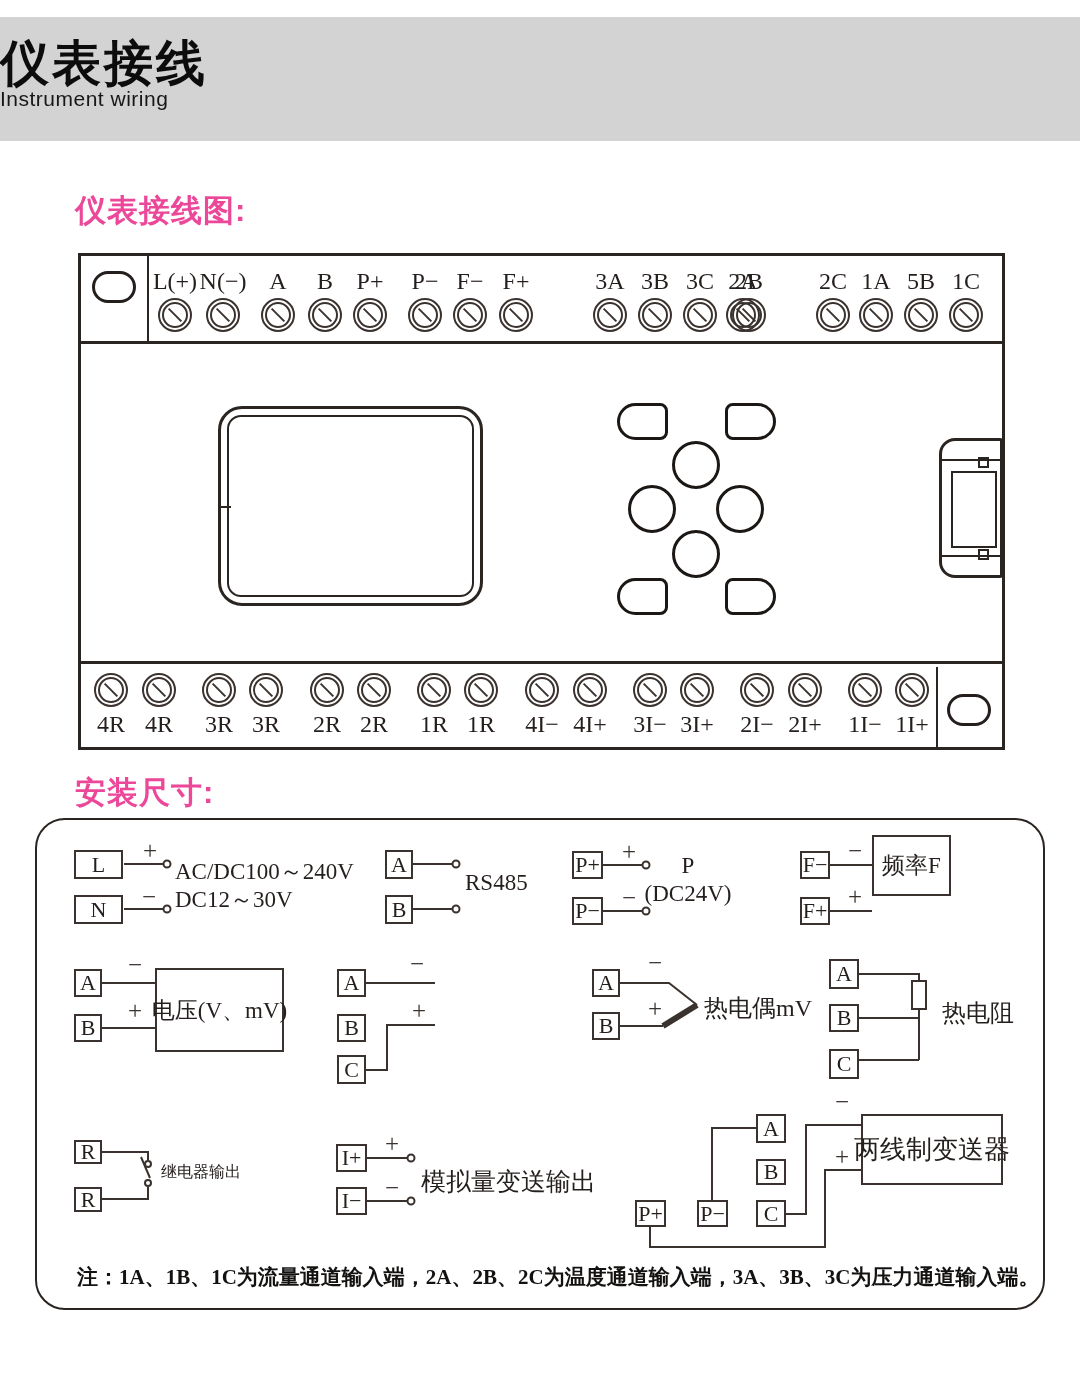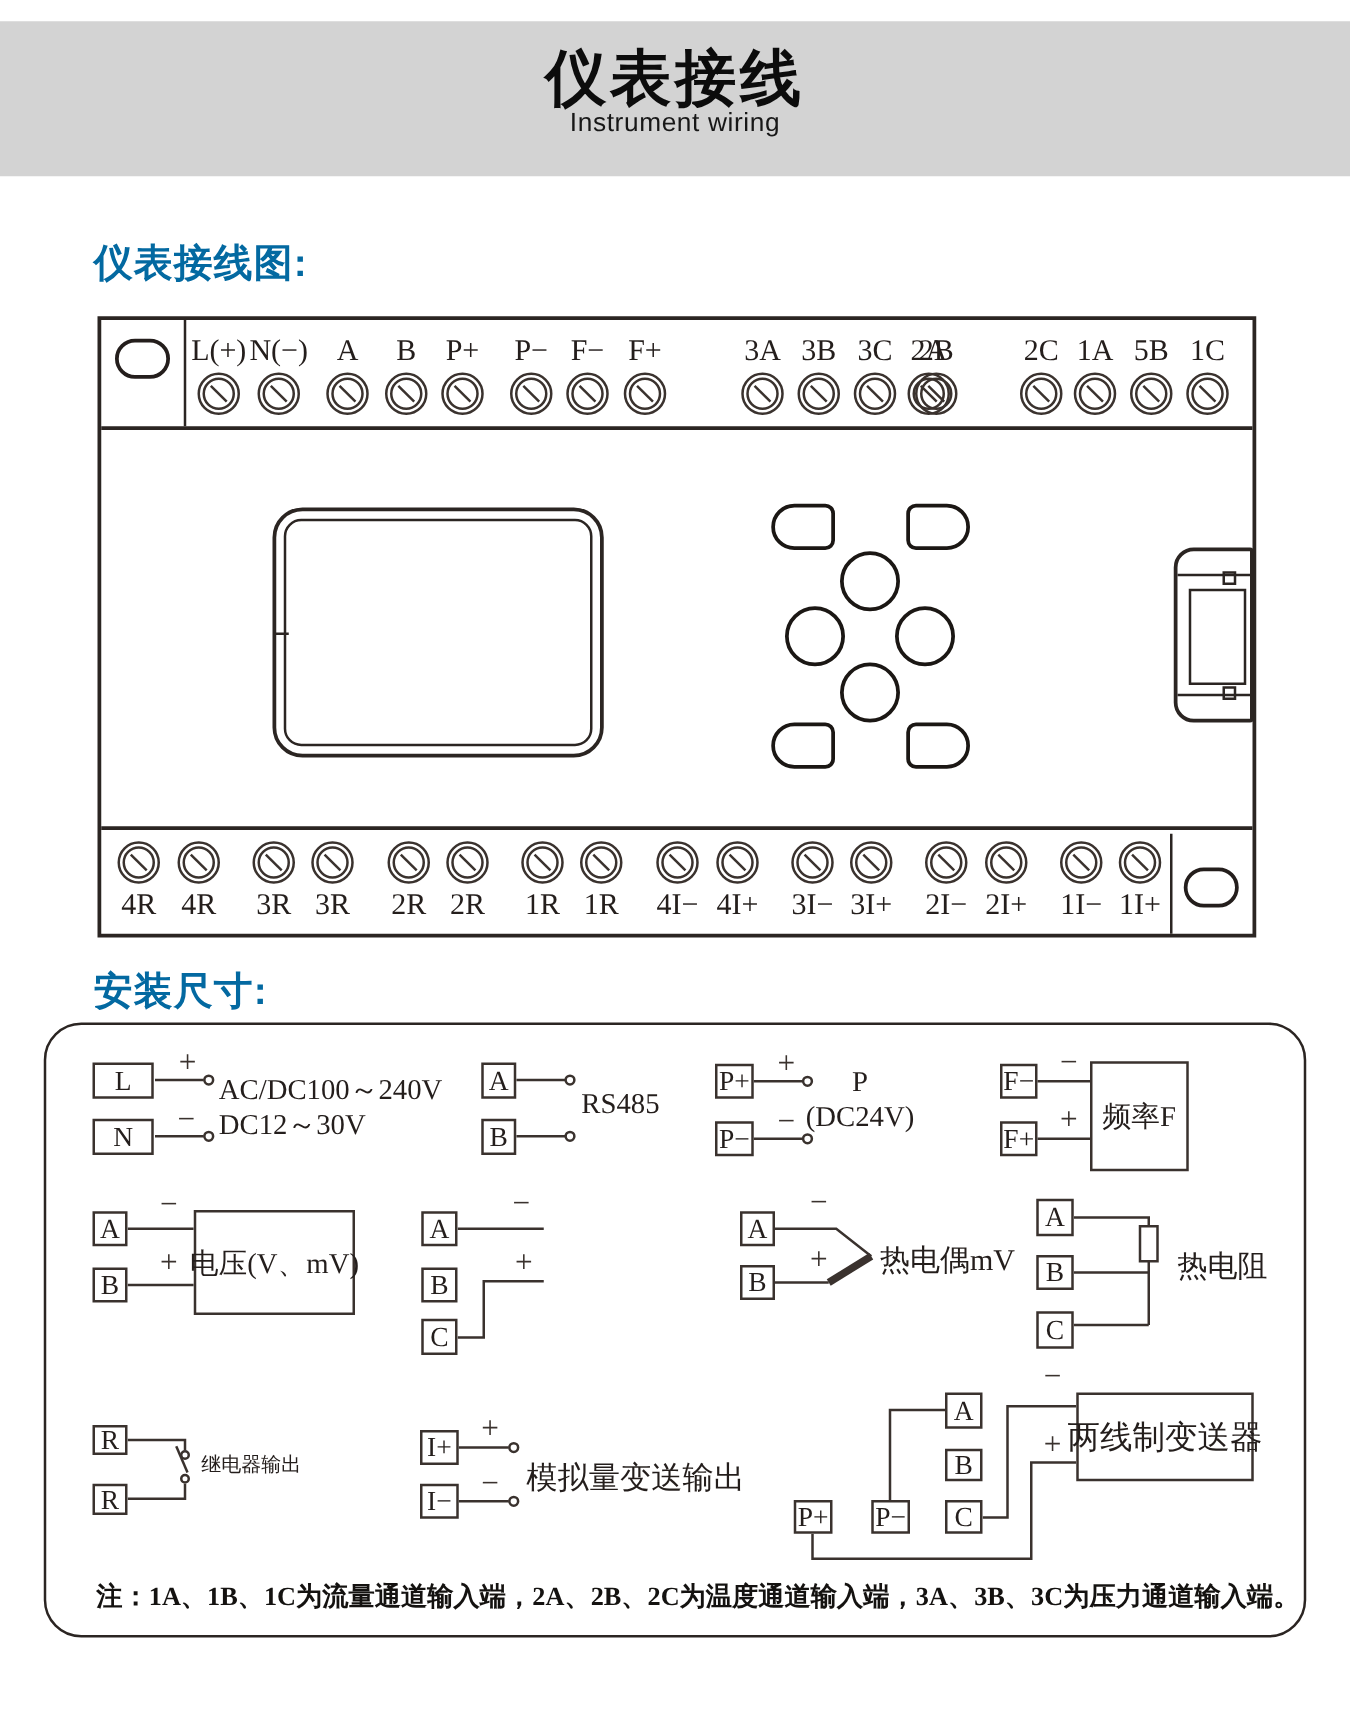--- a/index.html
+++ b/index.html
@@ -1,23 +1,23 @@
 <!DOCTYPE html>
 <html><head>
 <meta charset="utf-8">
 <style>
   html,body{margin:0;padding:0;background:#fff;}
   .page{position:relative;width:1080px;height:1386px;background:#fff;overflow:hidden;
         font-family:"Liberation Sans","DejaVu Sans",sans-serif;color:#111;}
   
-  .band{position:absolute;left:0;top:17px;width:1080px;height:124px;background:#d3d3d3;text-align:center;}
+  .band{position:absolute;left:0;top:17px;width:1080px;height:124px;background:#d3d3d3;}
   .band .title{margin-top:20px;font-size:49px;font-weight:700;letter-spacing:3px;color:#0c0c0c;line-height:1.1;}
   .band .subtitle{font-size:21px;font-weight:400;color:#171717;margin-top:-4px;letter-spacing:.5px;}
   
-  .h-sec{position:absolute;left:75px;font-size:31px;font-weight:600;color:#0369a1;letter-spacing:1px;}
+  .h-sec{position:absolute;left:75px;font-size:31px;font-weight:600;color:#ec4899;letter-spacing:1px;}
   .h-diagram{top:190px;}
   .h-notes{top:772px;}
   .h-install{top:1332px;font-size:32px;}
   
   .device{position:absolute;left:78px;top:253px;width:927px;height:497px;border:3px solid #2b2522;box-sizing:border-box;}
   .strip-top{position:absolute;left:0;top:0;width:921px;height:85px;border-bottom:3px solid #2b2522;}
   .comp-left{position:absolute;left:0;top:0;width:66px;height:85px;border-right:2px solid #2b2522;}
   .strip-bottom{position:absolute;left:0;bottom:0;width:921px;height:83px;border-top:3px solid #2b2522;}
   .comp-right{position:absolute;right:0;bottom:0;width:64px;height:80px;border-left:2px solid #2b2522;}
   .pill{position:absolute;width:44px;height:32px;border:3px solid #241e1c;border-radius:17px;box-sizing:border-box;}
@@ -304,21 +304,21 @@
     <div class="tbox" style="left:535px;top:77px;width:31px;height:28px">P−</div>
     <span class="pm" style="left:592px;top:31px">+</span>
     <span class="pm" style="left:592px;top:77px">−</span>
     <div class="wlabel center" style="left:651px;top:33px">P</div>
     <div class="wlabel center" style="left:651px;top:61px">(DC24V)</div>
 
     <div class="tbox" style="left:763px;top:31px;width:30px;height:28px">F−</div>
     <div class="tbox" style="left:763px;top:77px;width:30px;height:28px">F+</div>
     <span class="pm" style="left:818px;top:30px">−</span>
     <span class="pm" style="left:818px;top:76px">+</span>
-    <div class="dbox" style="left:835px;top:29px;width:79px;height:88px">频率F</div>
+    <div class="dbox" style="left:835px;top:15px;width:79px;height:61px">频率F</div>
 
     <div class="tbox" style="left:37px;top:149px;width:28px;height:28px">A</div>
     <div class="tbox" style="left:37px;top:194px;width:28px;height:28px">B</div>
     <span class="pm" style="left:98px;top:144px">−</span>
     <span class="pm" style="left:98px;top:190px">+</span>
     <div class="dbox" style="left:118px;top:148px;width:129px;height:84px">电压(V、mV)</div>
 
     <div class="tbox" style="left:300px;top:149px;width:29px;height:28px">A</div>
     <div class="tbox" style="left:300px;top:194px;width:29px;height:28px">B</div>
     <div class="tbox" style="left:300px;top:235px;width:29px;height:29px">C</div>

